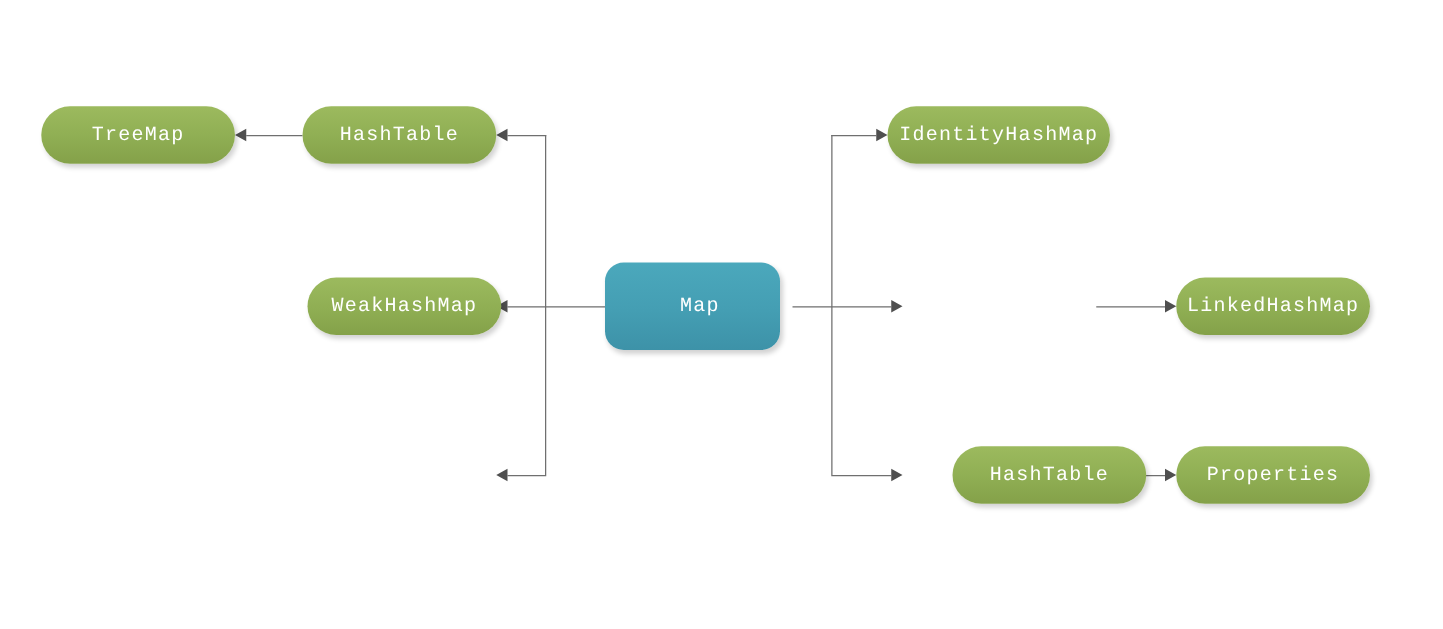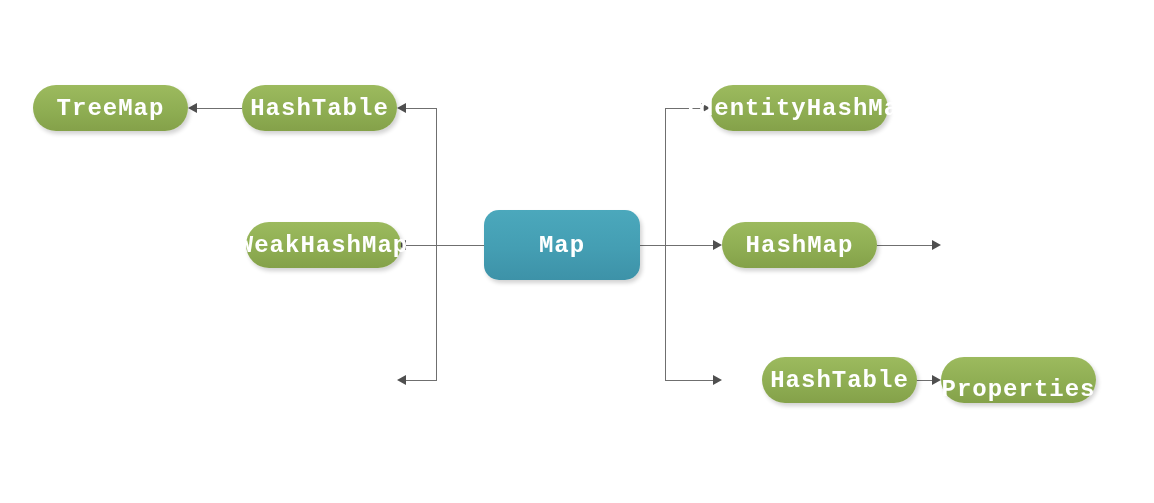--- a/index.html
+++ b/index.html
@@ -11,38 +11,38 @@
     font-family:"Liberation Mono", "DejaVu Sans Mono", monospace;
   }
   
   .node{
     position:absolute;
     display:flex;align-items:center;justify-content:center;
     height:46px;
     border-radius:23px;
     background:linear-gradient(180deg,#9cba5e 0%,#8fae53 55%,#84a149 100%);
     color:#ffffff;
-    font-weight:bold;font-size:24px;letter-spacing:1px;
+    font-weight:normal;font-size:16px;letter-spacing:1px;
     box-shadow:2px 3px 4px rgba(0,0,0,0.18);
   }
   .node.root{
     height:70px;
     border-radius:15px;
     background:linear-gradient(180deg,#4ba8bc 0%,#449eb3 55%,#3d92a8 100%);
   }
   .n-treemap        {left:33px;  top:85px;  width:155px;}
   .n-sortedmap      {left:242px; top:85px;  width:155px;}
   .n-weakhashmap    {left:246px; top:222px; width:155px;}
   .n-enummap        {left:242px; top:357px; width:155px;}
-  .n-map            {left:484px; top:210px; width:156px;}
+  .n-map            {left:484px; top:210px; width:128px;padding-left:12px;}
   .n-identityhashmap{left:710px; top:85px;  width:178px;justify-content:center;}
   .n-hashmap        {left:722px; top:222px; width:155px;}
   .n-linkedhashmap  {left:941px; top:222px; width:155px;}
   .n-hashtable      {left:762px; top:357px; width:155px;}
-  .n-properties     {left:941px; top:357px; width:155px;align-items:flex-end;}
+  .n-properties     {left:941px; top:357px; width:155px;}
 
   
   .h-line{position:absolute;height:1px;background:#6f6f6f;}
   .v-line{position:absolute;width:1px;background:#6f6f6f;}
   .arrow{position:absolute;width:0;height:0;
          border-top:5px solid transparent;border-bottom:5px solid transparent;}
   .arrow.left {border-right:9px solid #4f4f4f;}
   .arrow.right{border-left:9px solid #4f4f4f;}
 
   
@@ -104,22 +104,22 @@
   </div>
   <div class="node n-weakhashmap">
     <span>WeakHashMap</span>
   </div>
   <div class="node root n-map">
     <span>Map</span>
   </div>
   <div class="node n-identityhashmap">
     <span>IdentityHashMap</span>
   </div>
-  <div class="node n-hashmap">
-    <span>HashMap</span>
+  <div class="node n-linkedhashmap">
+    <span>LinkedHashMap</span>
   </div>
   <div class="node n-hashtable">
     <span>HashTable</span>
   </div>
   <div class="node n-properties">
     <span>Properties</span>
   </div>
 
 </div>
 

